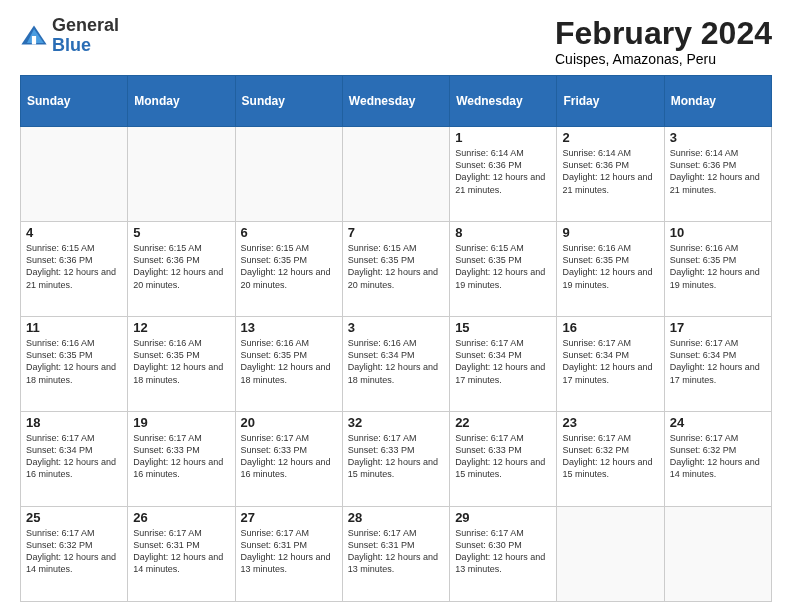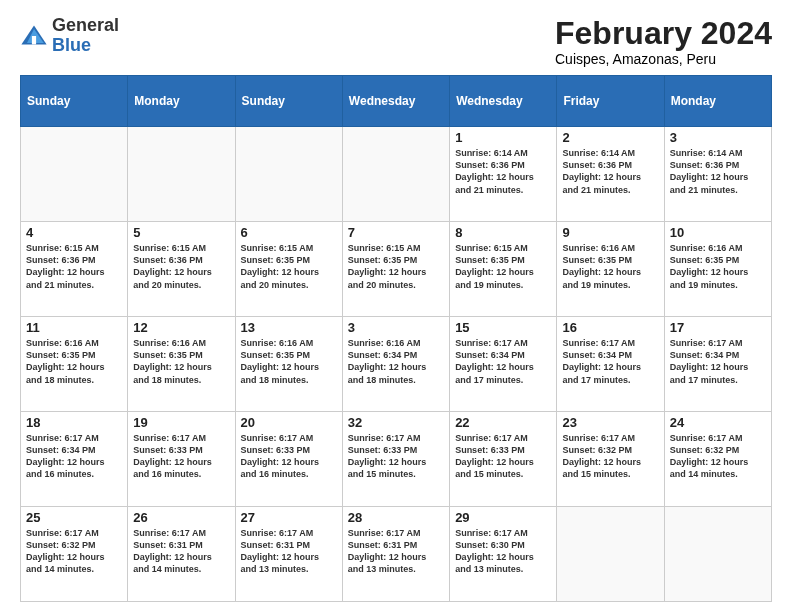--- a/index.html
+++ b/index.html
@@ -78,21 +78,20 @@
       font-size: 13px;
       font-weight: bold;
       color: #222;
       display: block;
       margin-bottom: 2px;
     }
     .day-info {
       font-size: 9px;
       color: #333;
       line-height: 1.35;
-      font-weight: bold;
     }
     .empty-cell {
       background: #f9f9f9;
     }
   </style>
 </head>
 <body>
 
 <div class="page">
   <div class="header">

